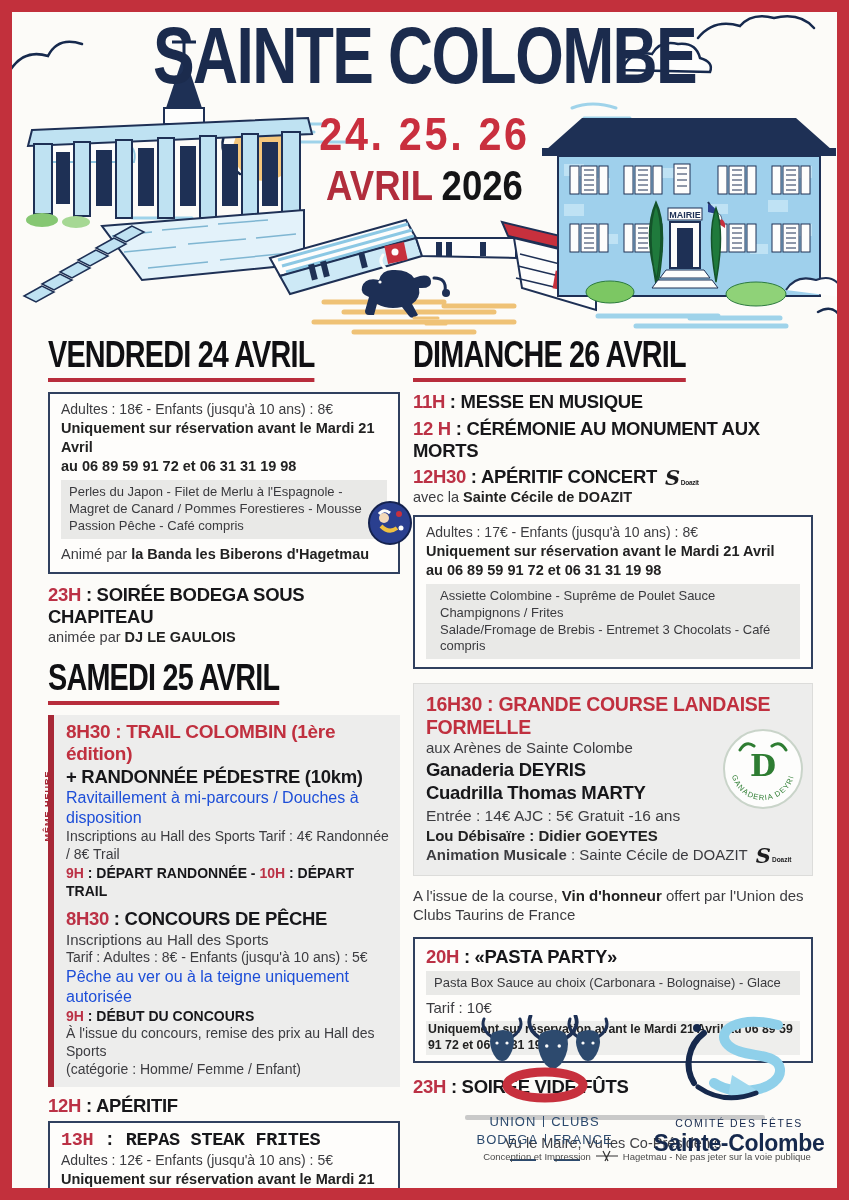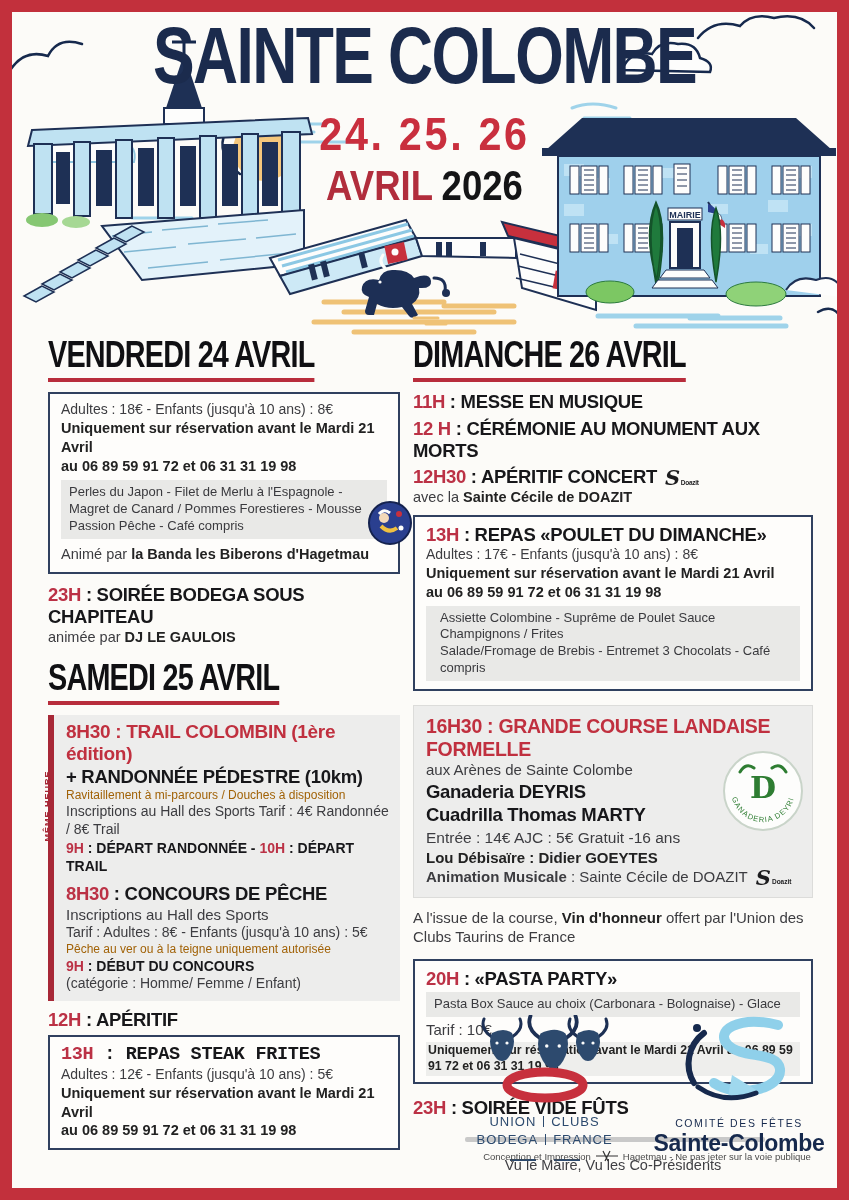--- a/index.html
+++ b/index.html
@@ -35,21 +35,21 @@
   .dayhead{
     display:inline-block;font-size:36px;font-weight:bold;color:#101013;
     line-height:1;padding-bottom:5px;border-bottom:4px solid #b82d3c;
     transform:scaleX(.8);transform-origin:left top;letter-spacing:-1px;
     white-space:nowrap;margin-bottom:4px;
   }
   .evt{font-size:18.5px;font-weight:bold;color:#17171a;line-height:1.18;letter-spacing:-.3px;margin-top:5px;}
   .evt .t{color:#bb3145;}
   .b1{font-size:14px;color:#3c3c40;line-height:1.28;}
   .b1b{font-size:14.5px;color:#222;font-weight:bold;line-height:1.3;}
-  .sm{font-size:12px;color:#a16207;line-height:1.25;}
+  .sm{font-size:16px;color:#1d4ed8;line-height:1.25;}
   .bline{font-size:14px;font-weight:bold;color:#17171a;line-height:1.3;}
   .bline .t{color:#bb3145;}
   .menu{background:#e9e9e7;padding:4px 8px;font-size:13px;color:#3a3a3e;line-height:1.3;margin-top:5px;}
   .nbox{border:2px solid #30405f;background:#fefdfb;padding:7px 11px 8px;position:relative;margin-top:6px;}
   .graybox{background:#ededec;border-left:6px solid #a72837;padding:6px 10px 8px 12px;position:relative;margin-top:6px;}
   .redline1{font-size:19px;font-weight:bold;color:#c0303f;line-height:1.15;letter-spacing:-.3px;}
   .sub15{font-size:14.5px;color:#3c3c40;line-height:1.3;}
   .sub15 b{color:#222;}
   .same-time{
     position:absolute;left:-76px;top:86px;width:140px;text-align:center;
@@ -340,20 +340,21 @@
       </div>
       <div class="evt" style="margin-top:8px;">
         <span class="t">8H30</span><span> : </span><span>CONCOURS DE PÊCHE</span>
       </div>
       <div class="b1" style="font-size:15px;">Inscriptions au Hall des Sports</div>
       <div class="b1">Tarif : Adultes :  8€  -  Enfants (jusqu'à 10 ans) :  5€</div>
       <div class="sm">Pêche au ver ou à la teigne uniquement autorisée</div>
       <div class="bline">
         <span class="t">9H</span><span> : DÉBUT DU CONCOURS</span>
       </div>
+      <div class="b1">À l'issue du concours, remise des prix au Hall des Sports</div>
       <div class="b1">(catégorie : Homme/ Femme / Enfant)</div>
     </div>
 
     <div class="evt" style="margin-top:8px;">
       <span class="t">12H</span><span> :  </span><span>APÉRITIF</span>
     </div>
 
     <div class="nbox" style="margin-top:4px;">
       <div class="evt" style="margin-top:0;font-family:Liberation Mono, monospace;">
         <span class="t">13H</span><span> : </span><span>REPAS STEAK FRITES</span>
@@ -395,23 +396,20 @@
       <span class="t">12H30</span><span> : </span><span>APÉRITIF CONCERT</span><span class="cecile">
           <span class="s">S</span>
           <span class="cap">Doazit</span>
         </span>
     </div>
     <div class="sub15">
       <span>avec la </span><b>Sainte Cécile de DOAZIT</b>
     </div>
 
     <div class="nbox" style="margin-top:8px;">
-      <div class="evt" style="margin-top:0;">
-        <span class="t">13H</span><span> : </span><span>REPAS «POULET DU DIMANCHE»</span>
-      </div>
       <div class="b1">Adultes :  17€  -  Enfants (jusqu'à 10 ans) :  8€</div>
       <div class="b1b">Uniquement sur réservation avant le Mardi 21 Avril</div>
       <div class="b1b">au 06 89 59 91 72 et 06 31 31 19 98</div>
       <div class="menu" style="margin-top:4px;padding-left:14px;">
         <div>Assiette Colombine - Suprême de Poulet Sauce Champignons / Frites</div>
         <div>Salade/Fromage de Brebis - Entremet 3 Chocolats - Café compris</div>
       </div>
     </div>
 
     <div class="graybox" style="border-left:none;border:1px solid #dcdcda;padding:9px 12px 10px;margin-top:14px;">

